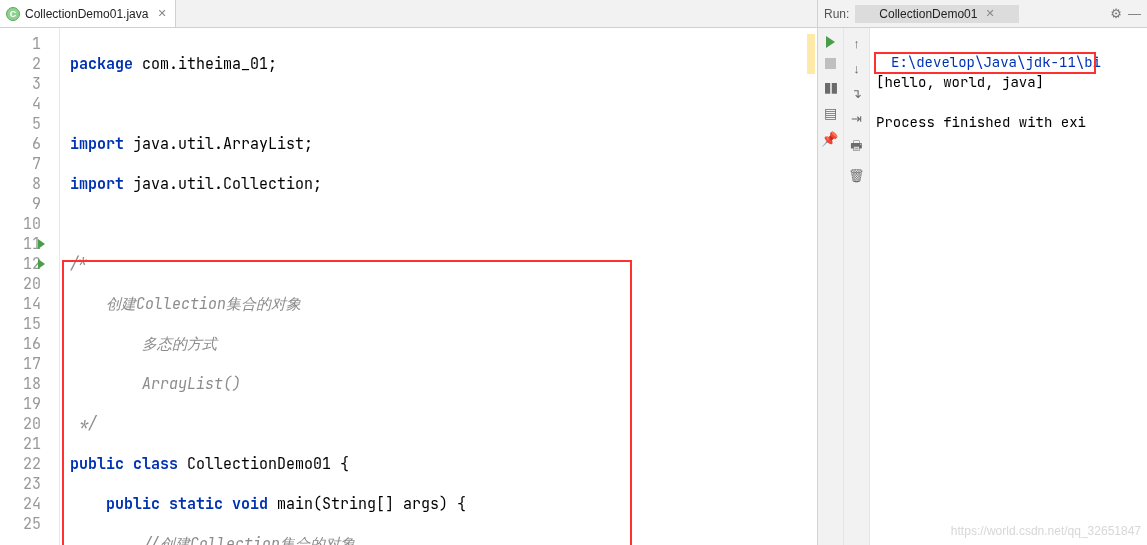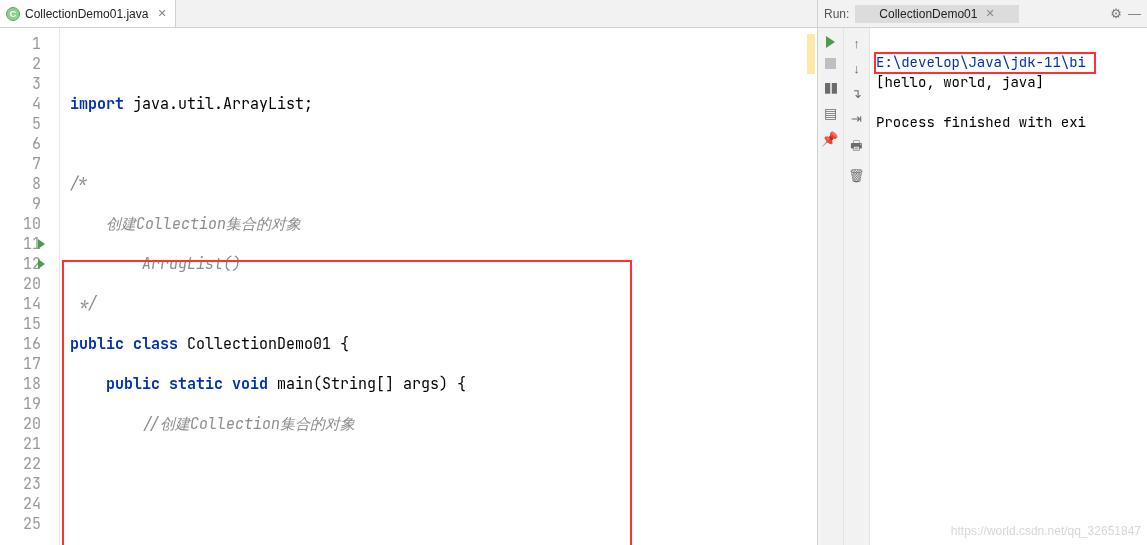--- a/index.html
+++ b/index.html
@@ -179,21 +179,21 @@
   .console {
     flex: 1;
     font-family: "JetBrains Mono","Consolas",monospace;
     font-size: 14px;
     line-height: 20px;
     padding: 4px 6px;
     position: relative;
     white-space: pre;
     color: #000;
   }
-  .console .path { color: #0033b3; }
+  .console .path { color: #0033b3; margin-left: 15px; }
   .red-box-out {
     position: absolute;
     border: 2px solid #ff3030;
     left: 4px;
     top: 24px;
     width: 222px;
     height: 22px;
     pointer-events: none;
   }
   .watermark {
@@ -242,25 +242,28 @@
       <div class="ln">21</div>
         <div class="ln">22</div>
         <div class="ln">23</div>
         <div class="ln">24</div>
       <div class="ln">25</div>
       <div class="run-tri" style="top:211px"></div>
       <div class="run-tri" style="top:231px"></div>
     </div>
 
     <div class="code">
+<div class="row"><span class="kw">package</span><span> com.itheima_01;</span></div>
 <div class="row"></div>
 <div class="row"><span class="kw">import</span><span> java.util.ArrayList;</span></div>
+<div class="row"><span class="kw">import</span><span> java.util.Collection;</span></div>
 <div class="row"></div>
 <div class="row com">/*</div>
 <div class="row com">    创建Collection集合的对象</div>
+<div class="row com">        多态的方式</div>
 <div class="row com">        ArrayList()</div>
 <div class="row com"> */</div>
 <div class="row"><span class="kw">public class</span><span> CollectionDemo01 {</span></div>
 <div class="row">    <span class="kw">public static void</span><span> main(String[] args) {</span></div>
 <div class="row">        <span class="com">//创建Collection集合的对象</span></div>
 
 
 
 
 

